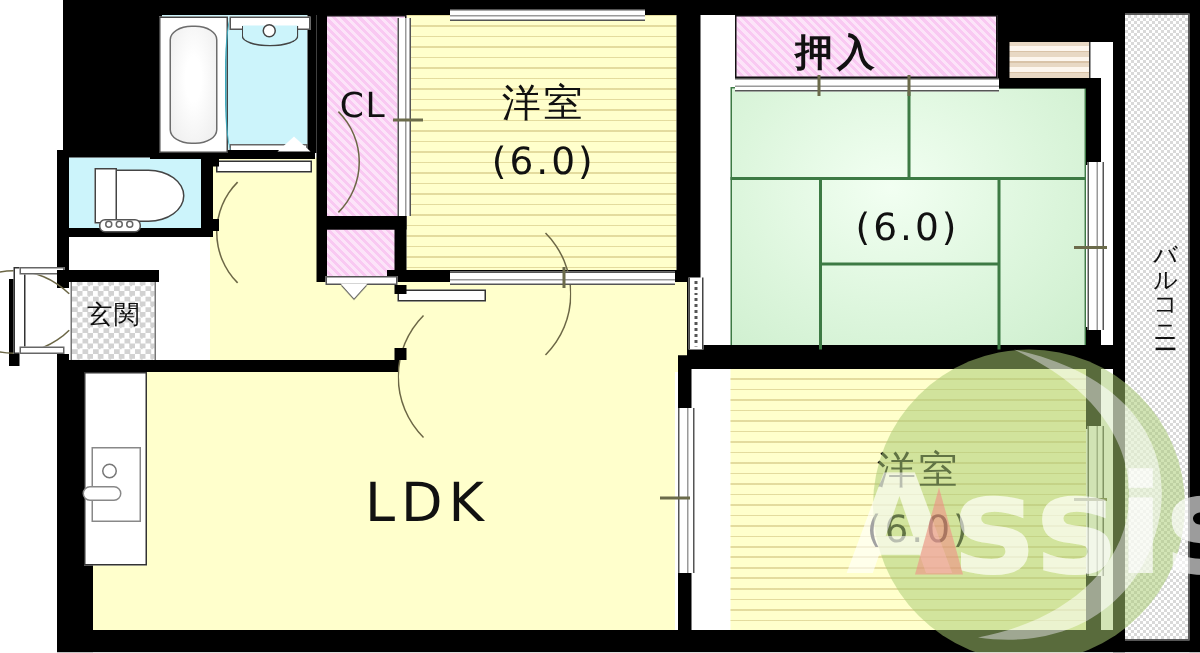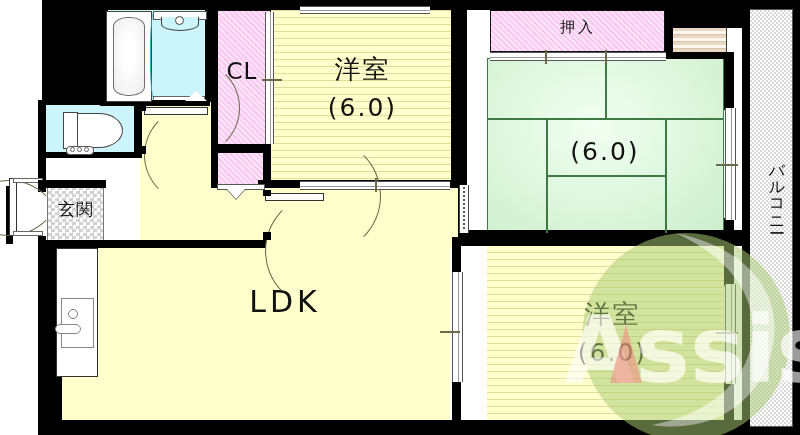--- a/index.html
+++ b/index.html
@@ -330,25 +330,25 @@
 
   <div class="room-label" style="left:530px;top:133px;width:150px;font-size:26px;line-height:1.5;">
     <div style="font-size:25px;">(6.0)</div>
   </div>
 
   <div class="room-label" style="left:535px;top:295px;width:155px;font-size:26px;line-height:1.5;">
     <div>洋室</div>
     <div style="font-size:25px;">(6.0)</div>
   </div>
 
-  <div class="room-label" style="left:195px;top:284px;width:180px;font-size:30px;letter-spacing:4px;font-weight:400;">LDK</div>
+  <div class="room-label" style="left:195px;top:315px;width:180px;font-size:36px;letter-spacing:4px;font-weight:400;">LDK</div>
 
   <div class="room-label" style="left:216px;top:58px;width:52px;font-size:23px;letter-spacing:1px;">CL</div>
 
-  <div class="room-label" style="left:520px;top:18px;width:116px;font-size:15px;letter-spacing:3px;">押入</div>
+  <div class="room-label" style="left:500px;top:18px;width:116px;font-size:25px;letter-spacing:3px;font-weight:bold;">押入</div>
 
   <div class="room-label" style="left:48px;top:198px;width:56px;font-size:17px;letter-spacing:1px;">玄関</div>
 
   <div class="room-label" style="left:757px;top:152px;width:28px;font-size:16px;line-height:1.05;letter-spacing:0;writing-mode:vertical-rl;text-orientation:upright;">バルコニー</div>
 
   <svg id="watermark" viewBox="0 0 250 250">
     <circle cx="130" cy="130" r="104" fill="#aacb72" opacity="0.62"></circle>
     <path d="M120 26 C196 42 232 92 214 150 C198 202 150 226 96 218 C150 208 190 176 196 134 C202 88 172 50 120 26 Z" fill="#ffffff" opacity="0.55"></path>
     <text x="8" y="175" font-family="'DejaVu Sans','Liberation Sans',sans-serif" font-size="92" font-weight="bold" fill="#ffffff" opacity="0.72">Assist</text>
     <path d="M54 176 L70 118 L86 176 Z" fill="#e88a7d" opacity="0.70"></path>

